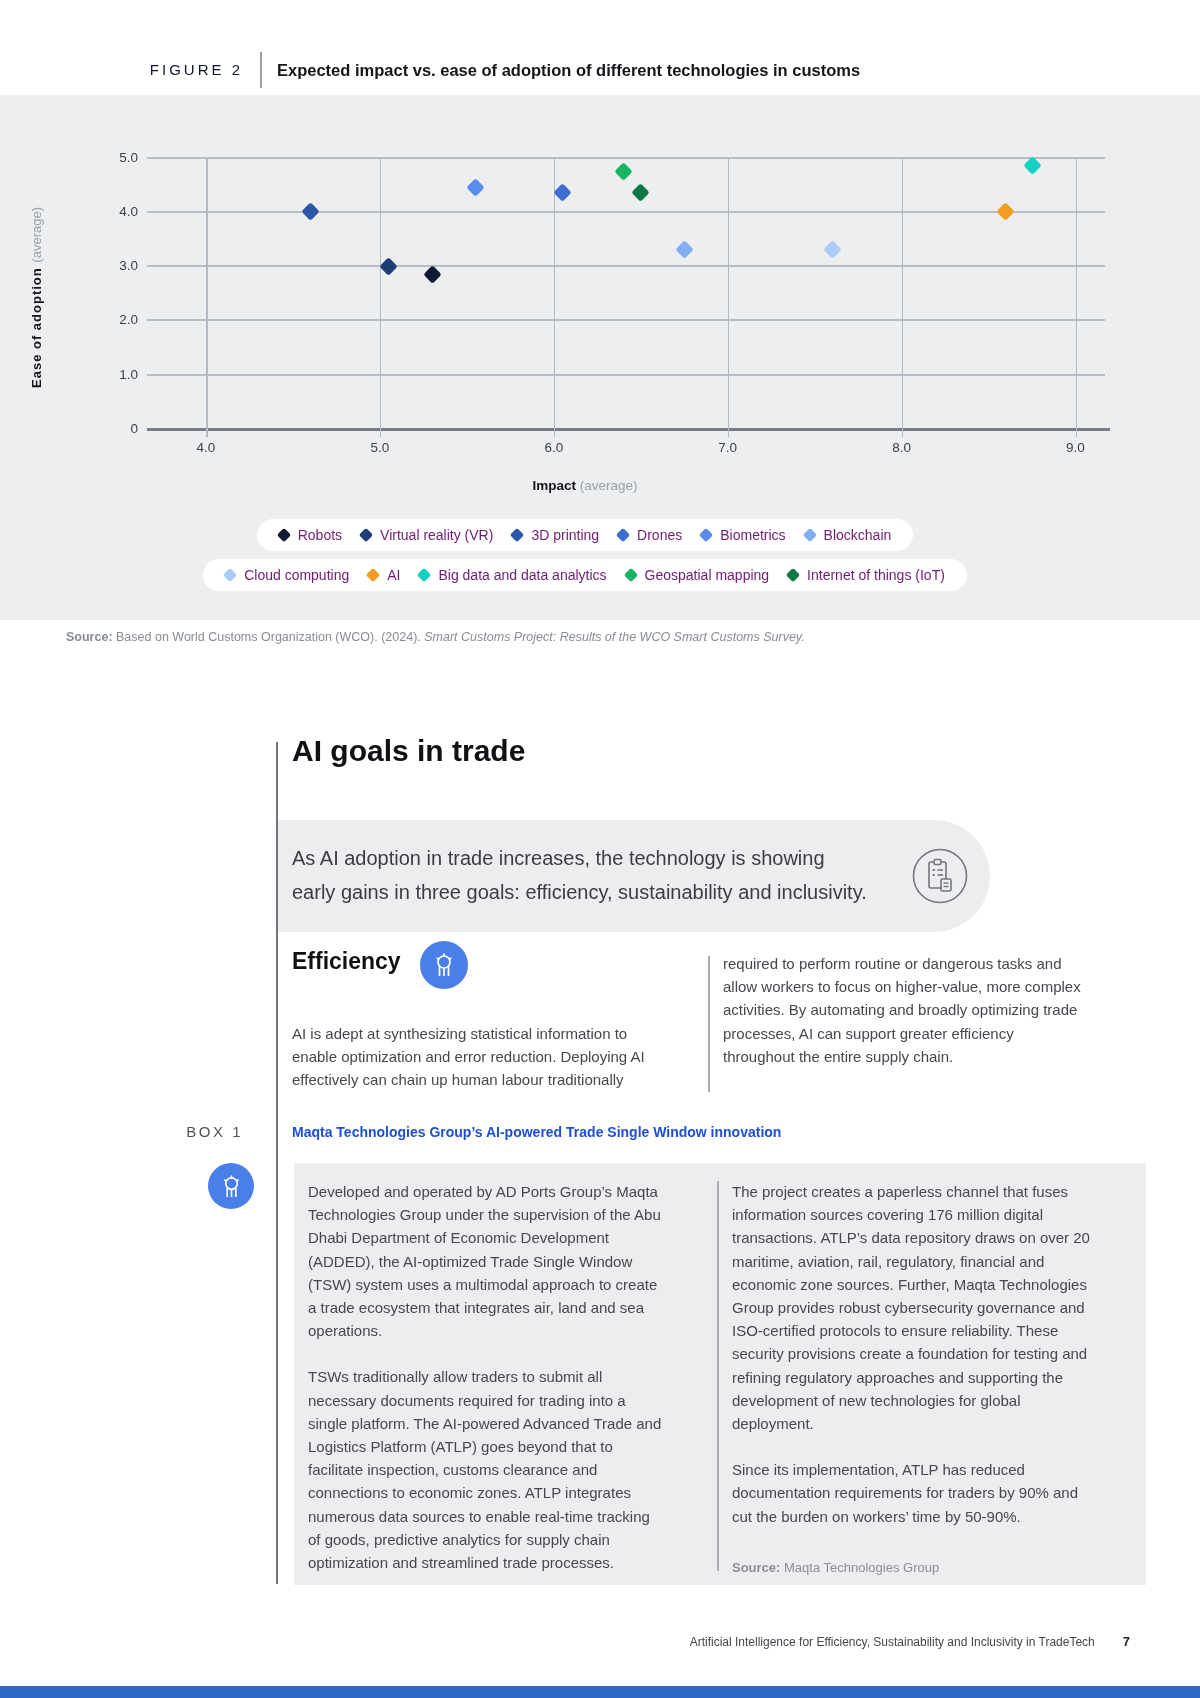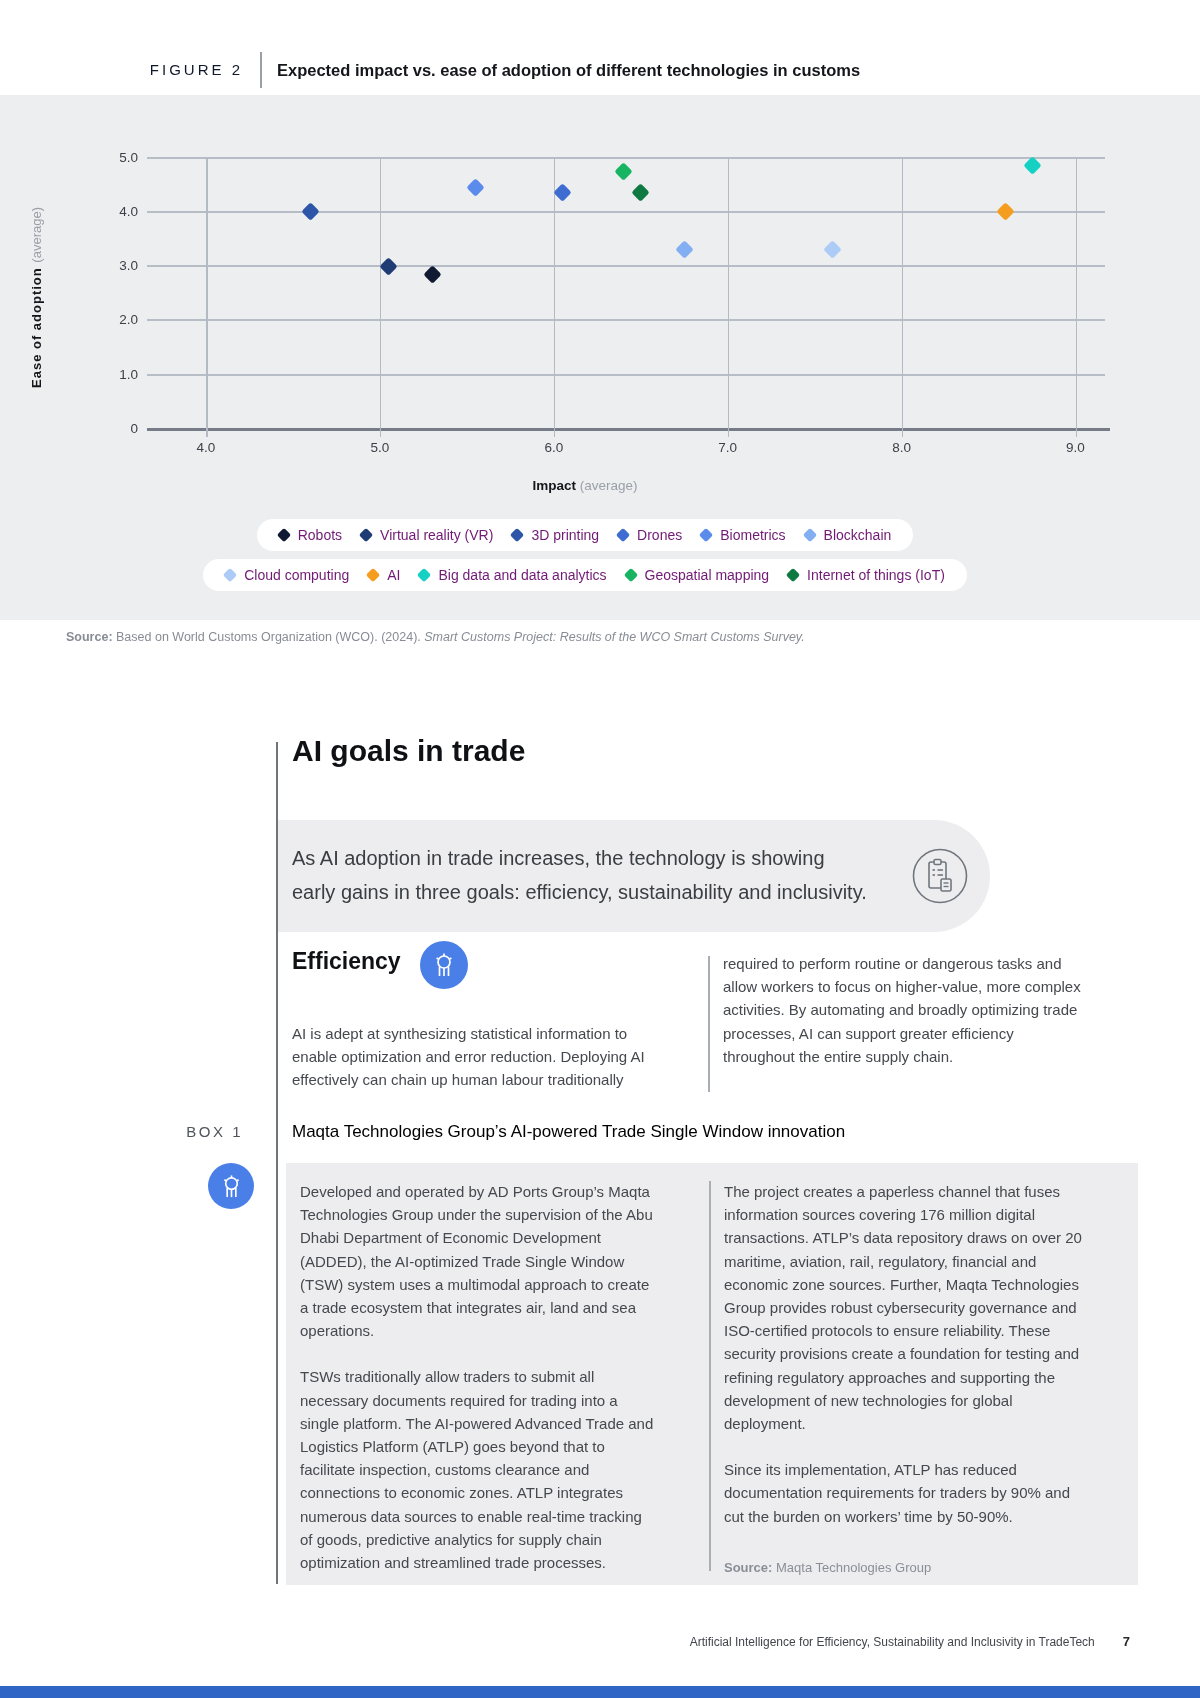--- a/index.html
+++ b/index.html
@@ -53,24 +53,24 @@
       align-items:center;justify-content:center;}
   .body-text{font-size:15px;line-height:23.2px;color:#45484e;}
   .eff-col1{position:absolute;left:292px;top:1022px;width:365px;}
   .eff-col2{position:absolute;left:723px;top:952px;width:360px;}
   .eff-divider{position:absolute;left:708px;top:956px;width:1.5px;height:136px;background:#a9adb5;}
 
   
   .box-header{position:absolute;left:0;top:1117px;width:1200px;display:flex;}
   .box-label-cell{width:260px;text-align:right;padding-right:17px;box-sizing:border-box;
       font-size:15px;letter-spacing:2.5px;color:#50545c;line-height:30px;}
-  .box-title{padding-left:32px;font-size:17px;font-weight:normal;color:#000000;line-height:30px;}
+  .box-title{padding-left:32px;font-size:14px;font-weight:bold;color:#1d4ed8;line-height:30px;}
   .box-icon{position:absolute;left:208px;top:1163px;}
   .box-icon .icon-circle{width:46px;height:46px;}
-  .graybox{position:absolute;left:286px;top:1163px;width:852px;height:422px;background:#ededef;}
+  .graybox{position:absolute;left:294px;top:1163px;width:852px;height:422px;background:#ededef;}
   .box-col1{position:absolute;left:14px;top:17px;width:358px;}
   .box-col2{position:absolute;left:438px;top:17px;width:366px;}
   .box-divider{position:absolute;left:423px;top:18px;width:1.5px;height:390px;background:#a9adb5;}
   .box-p + .box-p{margin-top:23px;}
   .box-source{margin-top:28px;font-size:13px;color:#8a8f97;}
   .box-source b{font-weight:bold;}
 
   
   .footer{position:absolute;right:70px;top:1634px;display:flex;align-items:baseline;}
   .footer-text{font-size:12px;color:#43464c;}

